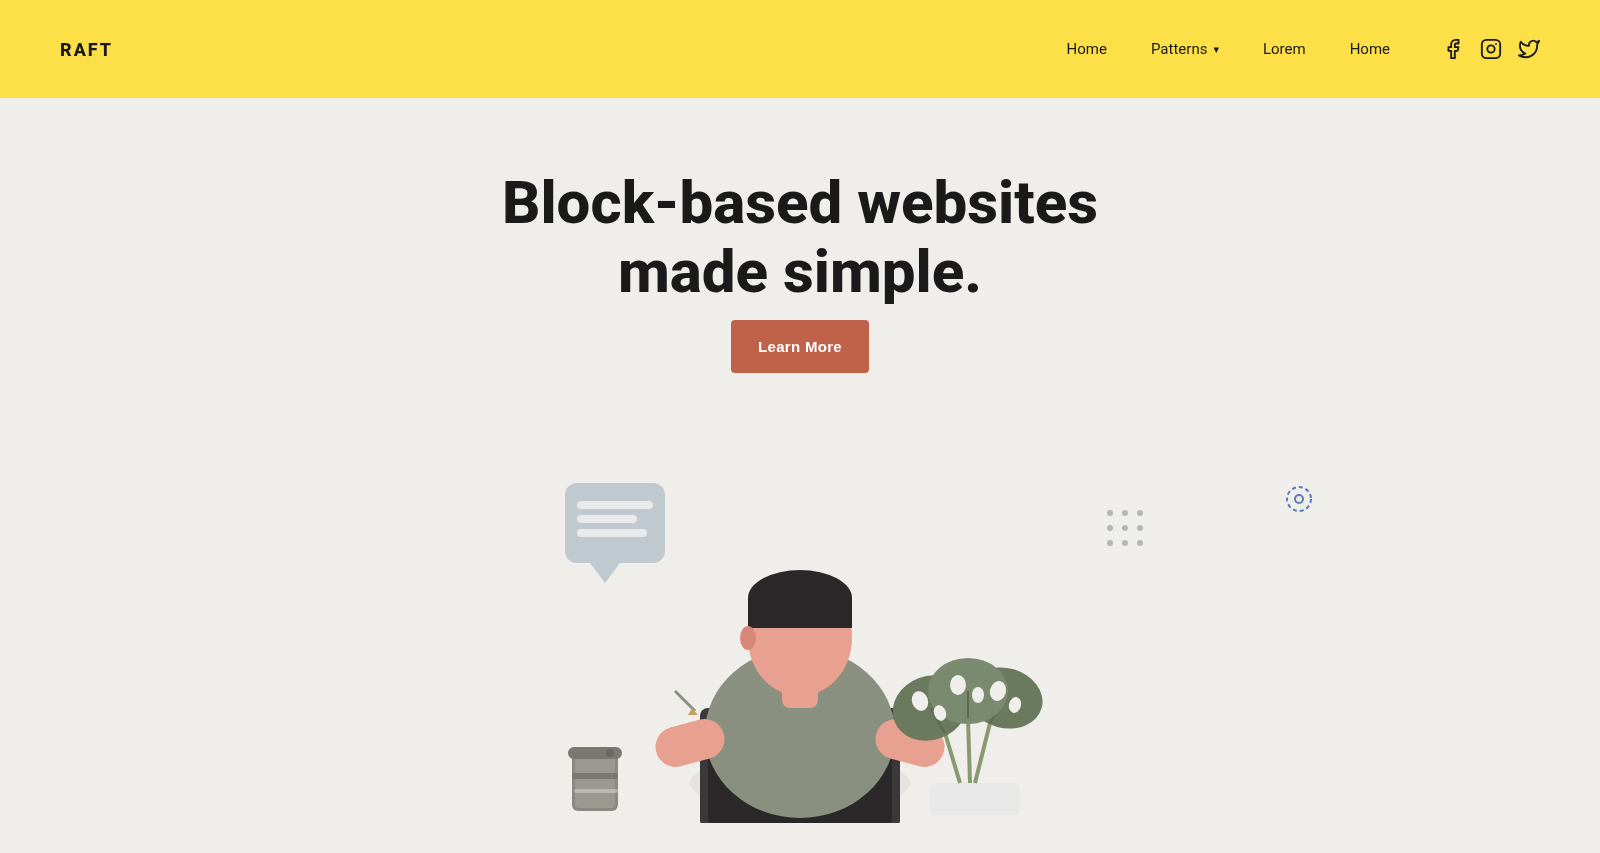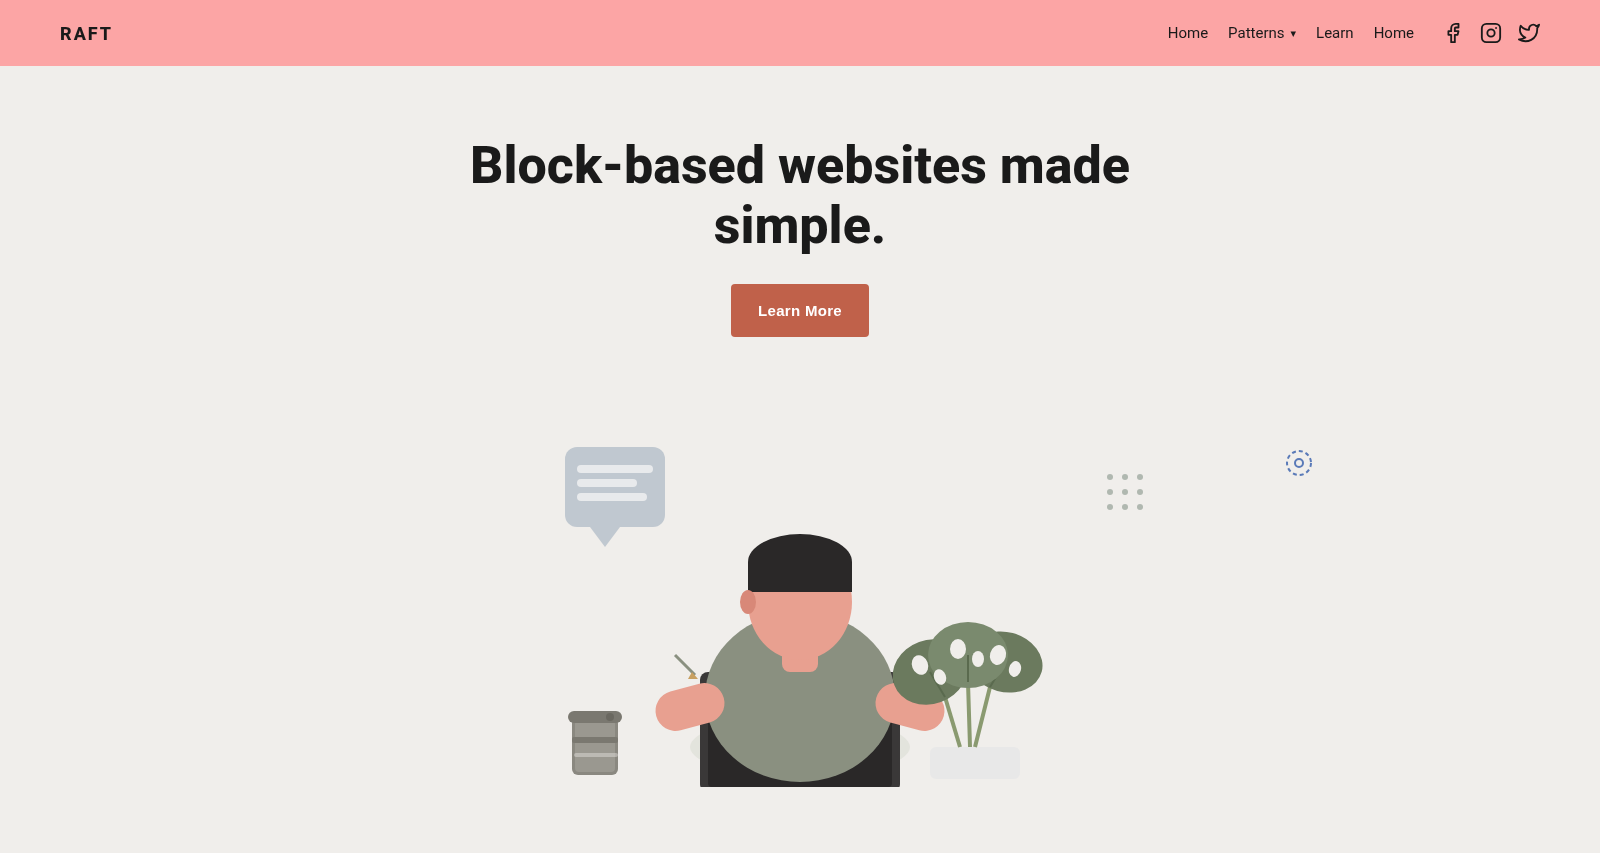--- a/index.html
+++ b/index.html
@@ -10,36 +10,36 @@
       min-height: 853px;
       width: 1600px;
       overflow-x: hidden;
     }
 
     
     nav {
       display: flex;
       align-items: center;
       justify-content: space-between;
-      padding: 22px 60px;
-      background: #fca5a5;
+      padding: 38px 60px;
+      background: #fde047;
     }
 
     .nav-logo {
       font-size: 18px;
       font-weight: 800;
       letter-spacing: 2px;
       color: #1a1a1a;
       text-transform: uppercase;
     }
 
     .nav-right {
       display: flex;
       align-items: center;
-      gap: 20px;
+      gap: 44px;
     }
 
     .nav-link {
       font-size: 15px;
       color: #1a1a1a;
       text-decoration: none;
       cursor: pointer;
       display: flex;
       align-items: center;
       gap: 4px;
@@ -63,25 +63,25 @@
 
     
     .hero {
       text-align: center;
       padding: 70px 20px 50px;
       max-width: 700px;
       margin: 0 auto;
     }
 
     .hero-title {
-      font-size: 52px;
+      font-size: 60px;
       font-weight: 800;
       color: #1a1a1a;
       line-height: 1.15;
-      margin-bottom: 28px;
+      margin-bottom: 14px;
     }
 
     .hero-subtitle {
       font-size: 17px;
       color: #3a3a3a;
       line-height: 1.7;
       margin-bottom: 36px;
     }
 
     .hero-btn {
@@ -136,21 +136,21 @@
 <body>
 
 <nav>
   <div class="nav-logo">RAFT</div>
   <div class="nav-right">
     <a class="nav-link" href="#">Home</a>
     <a class="nav-link" href="#">
       <span>Patterns</span>
       <span class="chevron">▾</span>
     </a>
-    <a class="nav-link" href="#">Learn</a>
+    <a class="nav-link" href="#">Lorem</a>
     <a class="nav-link" href="#">Home</a>
     <div class="nav-icon-group">
 
       <span class="social-icon">
         <svg width="22" height="22" viewBox="0 0 24 24" fill="none">
           <path d="M18 2h-3a5 5 0 00-5 5v3H7v4h3v8h4v-8h3l1-4h-4V7a1 1 0 011-1h3z" stroke="#1a1a1a" stroke-width="2" stroke-linecap="round" stroke-linejoin="round"></path>
         </svg>
       </span>
 
       <span class="social-icon">

